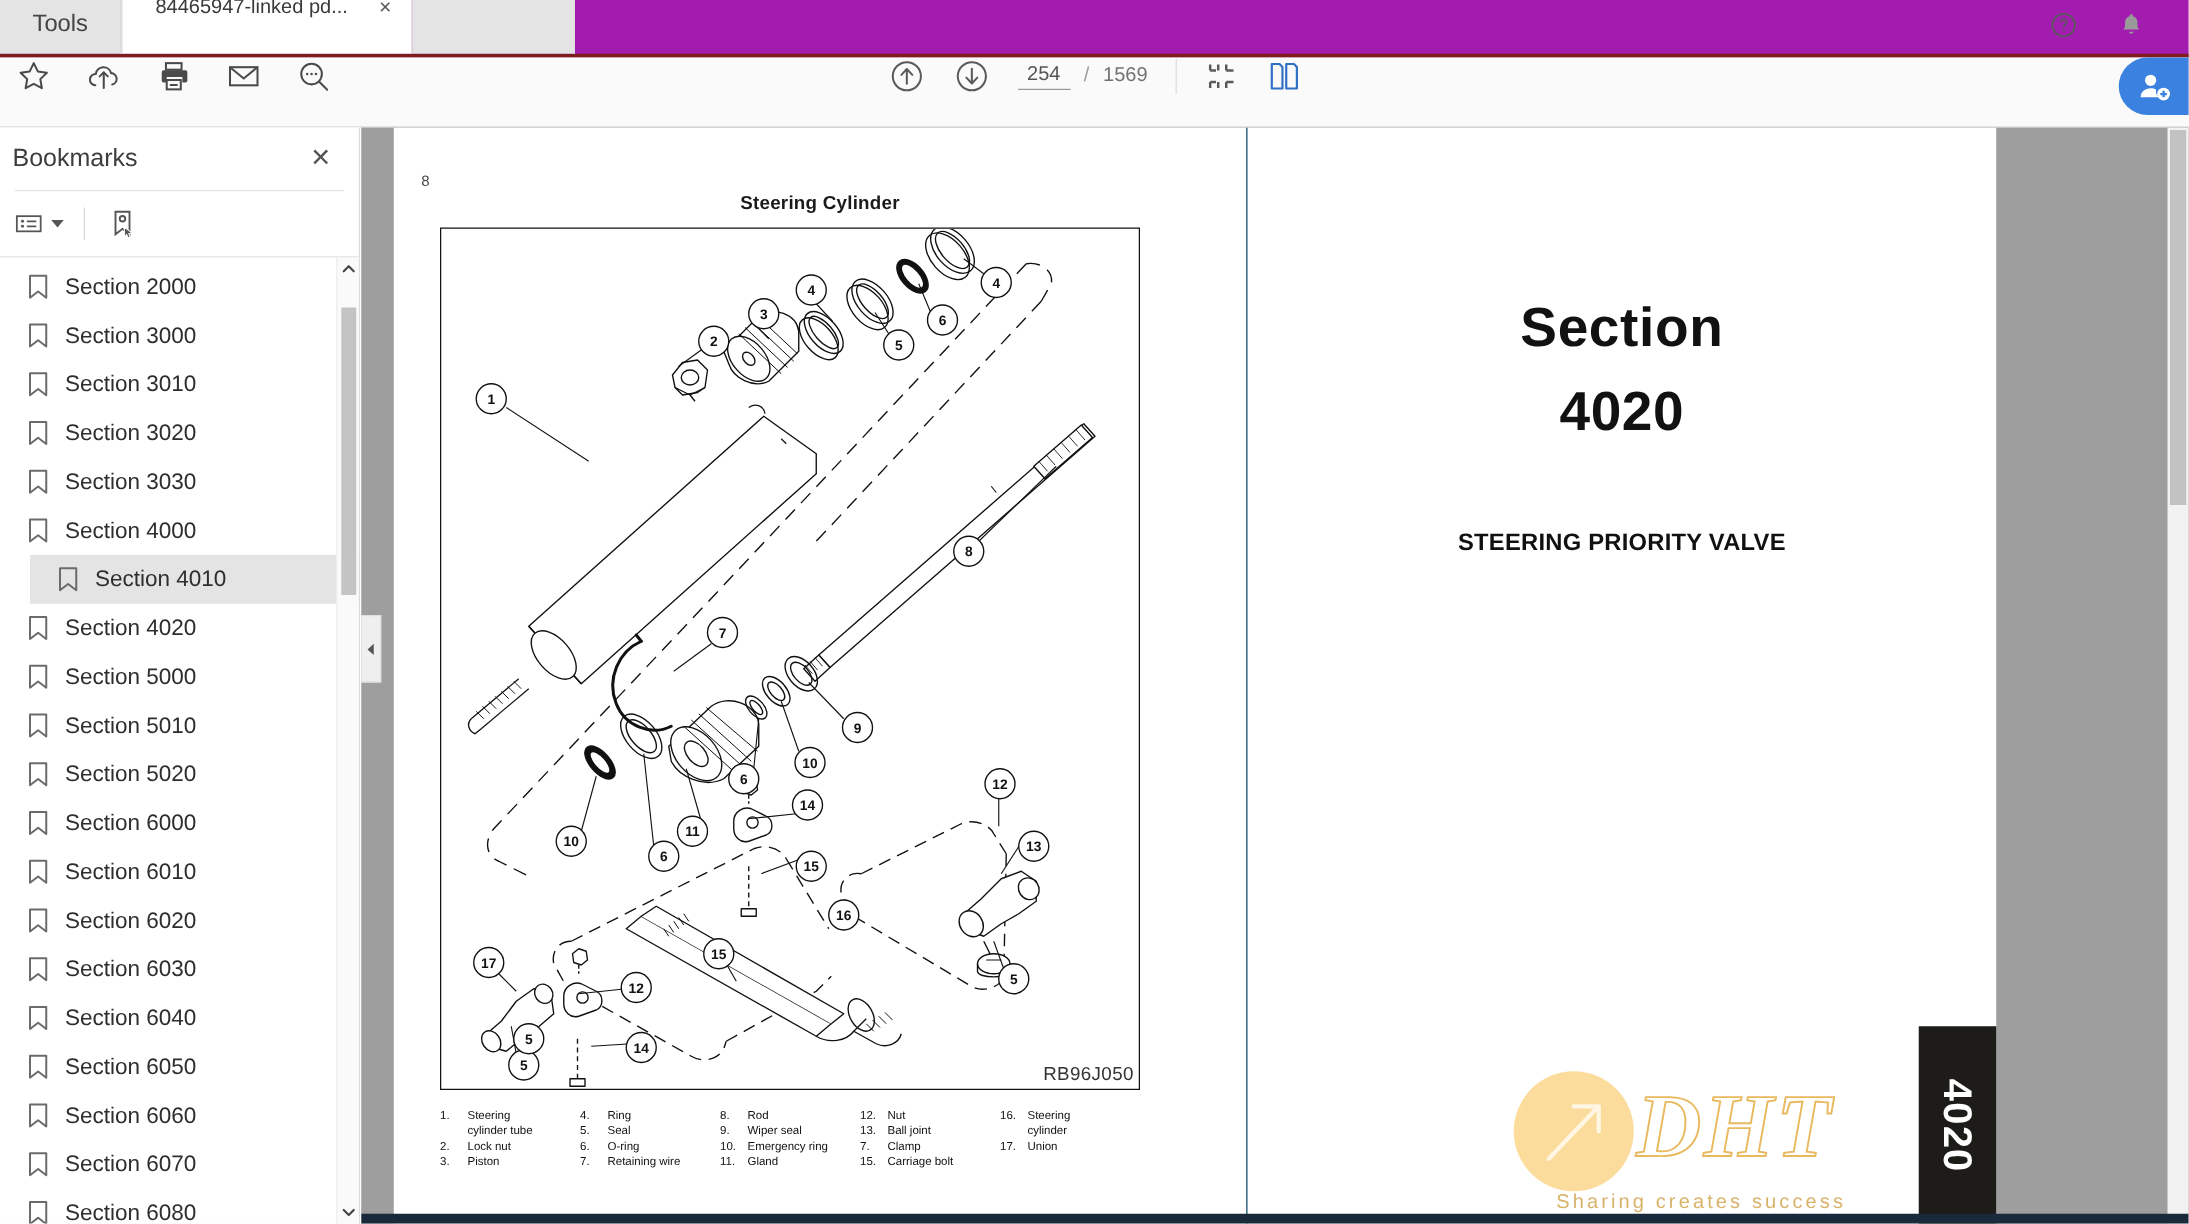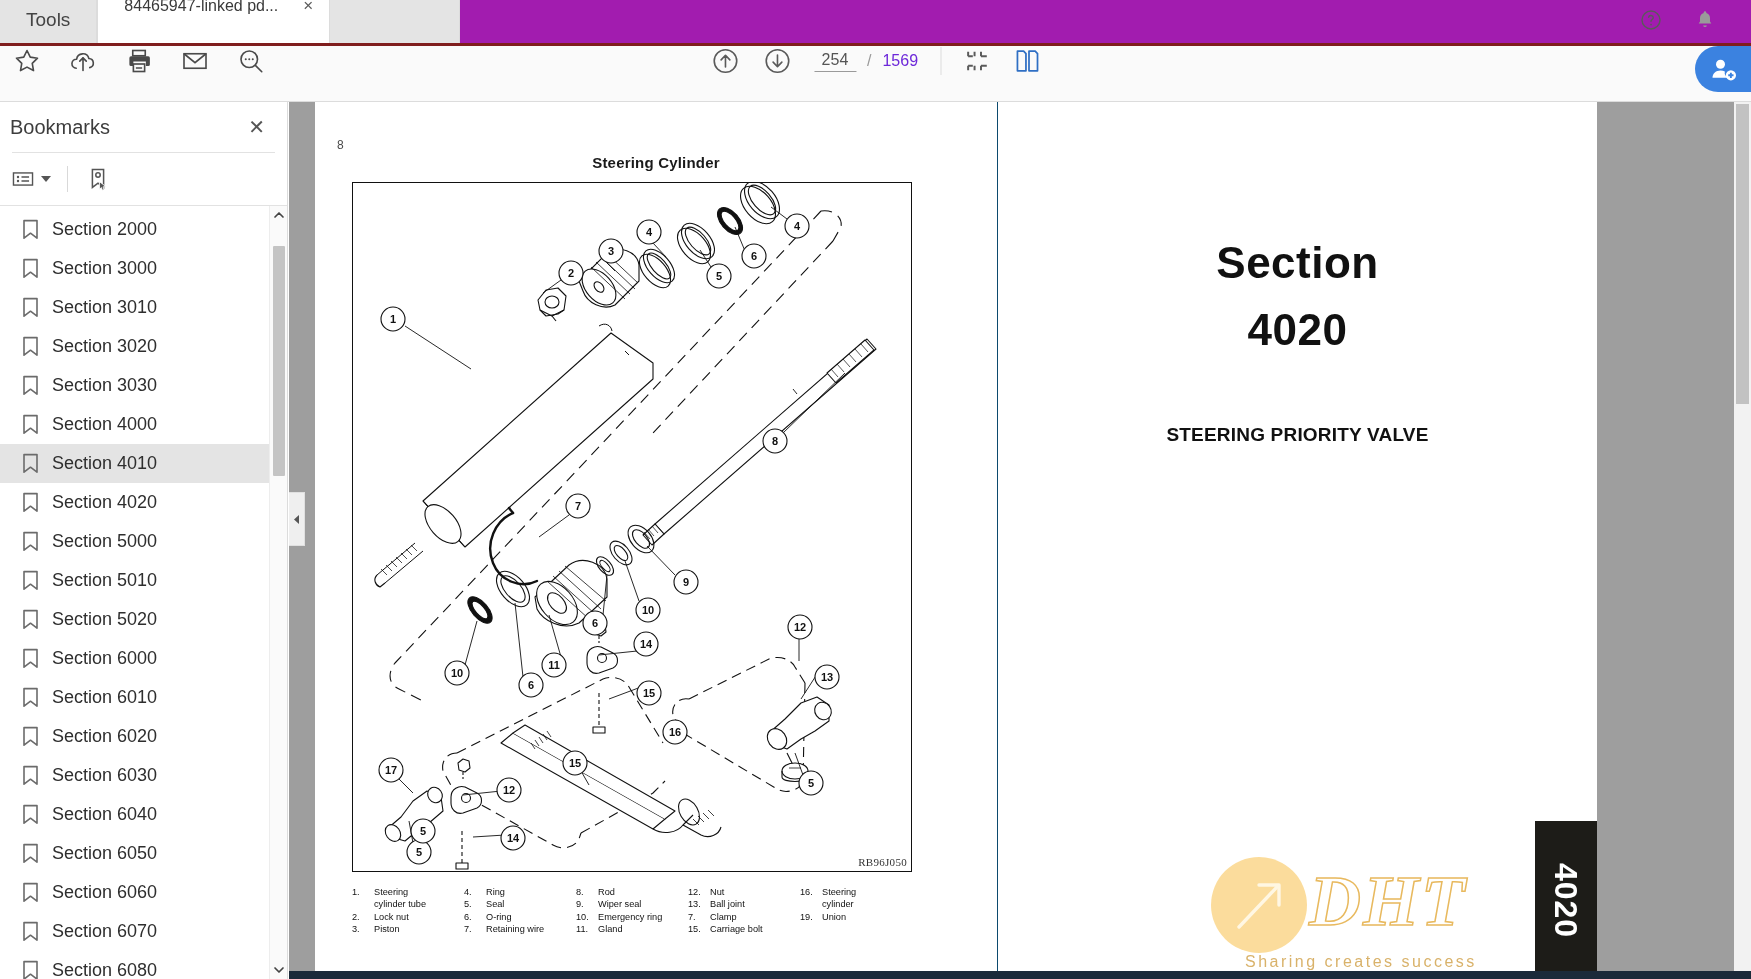--- a/index.html
+++ b/index.html
@@ -53,21 +53,21 @@
   .toolbar-center {
     position: absolute; left: 50%; transform: translateX(-50%);
     display: flex; align-items: center; gap: 22px;
   }
   .page-box { display: flex; align-items: center; gap: 11px; font-size: 16px; color: #666; }
   .page-cur {
     width: 42px; text-align: center; color: #555; font-size: 16px;
     border-bottom: 1px solid #9a9a9a; padding-bottom: 2px;
   }
   .page-sep { color: #9b9b9b; }
-  .page-total { color: #6d28d9; }
+  .page-total { color: #737373; }
   .tb-sep { width: 1px; height: 28px; background: #dcdcdc; }
   .toolbar-right { margin-left: auto; padding-right: 0; display: flex; align-items: center; }
   .avatar-btn {
     width: 56px; height: 46px; background: #3b82e0; border-radius: 26px 0 0 26px;
     display: flex; align-items: center; justify-content: center;
     margin-right: 0; cursor: pointer;
   }
 
   
   .sidebar {
@@ -94,21 +94,21 @@
   .sb-divider2 { height: 1px; background: #e2e2e2; }
 
   .bm-list {
     flex: 1; overflow: hidden; position: relative; padding-top: 4px;
   }
   .bm-item {
     display: flex; align-items: center; gap: 13px;
     height: 39px; padding-left: 22px; cursor: pointer;
     font-size: 18px; color: #2e2e2e;
   }
-  .bm-item.selected { background: #e4e4e4; }
+  .bm-item.selected { background: #e4e4e4; margin-left: 24px; }
   .bm-icon { flex: none; }
 
   
   .sb-scroll {
     position: absolute; right: 0; top: 0; width: 18px; height: 100%;
     background: #fafafa; border-left: 1px solid #ededed;
   }
   .sb-scroll .arr {
     position: absolute; left: 0; width: 18px; height: 18px;
     display: flex; align-items: center; justify-content: center; cursor: pointer;
@@ -147,22 +147,22 @@
   }
   .fig-title {
     position: absolute; left: 0; right: 0; top: 52px; text-align: center;
     font-size: 15px; font-weight: bold; color: #1a1a1a; letter-spacing: 0.2px;
   }
   .fig-box {
     position: absolute; left: 37px; top: 80px; width: 560px; height: 690px;
     border: 1.3px solid #111; background: #fff; overflow: hidden;
   }
   .fig-code {
-    position: absolute; right: 4px; bottom: 3px; font-size: 11px; color: #333;
-    font-family: Liberation Serif, serif; letter-spacing: 0.3px;
+    position: absolute; right: 4px; bottom: 3px; font-size: 15px; color: #333;
+    font-family: Liberation Sans, sans-serif; letter-spacing: 0.3px;
   }
 
   .legend {
     position: absolute; left: 37px; top: 784px; width: 560px;
     display: flex; gap: 0; font-size: 9.2px; color: #111; line-height: 12.4px;
   }
   .legend-col { width: 112px; display: flex; }
   .legend-col .nums { width: 22px; }
   .legend-col .names { flex: 1; }
   .legend-row { white-space: nowrap; }
@@ -891,21 +891,21 @@
                 <div class="legend-row">Nut</div>
                 <div class="legend-row">Ball joint</div>
                 <div class="legend-row">Clamp</div>
                 <div class="legend-row">Carriage bolt</div>
               </div>
             </div>
             <div class="legend-col">
               <div class="nums">
                 <div class="legend-row">16.</div>
                 <div class="legend-row">&nbsp;</div>
-                <div class="legend-row">19.</div>
+                <div class="legend-row">17.</div>
               </div>
               <div class="names">
                 <div class="legend-row">Steering</div>
                 <div class="legend-row">cylinder</div>
                 <div class="legend-row">Union</div>
               </div>
             </div>
           </div>
       </div>
 

